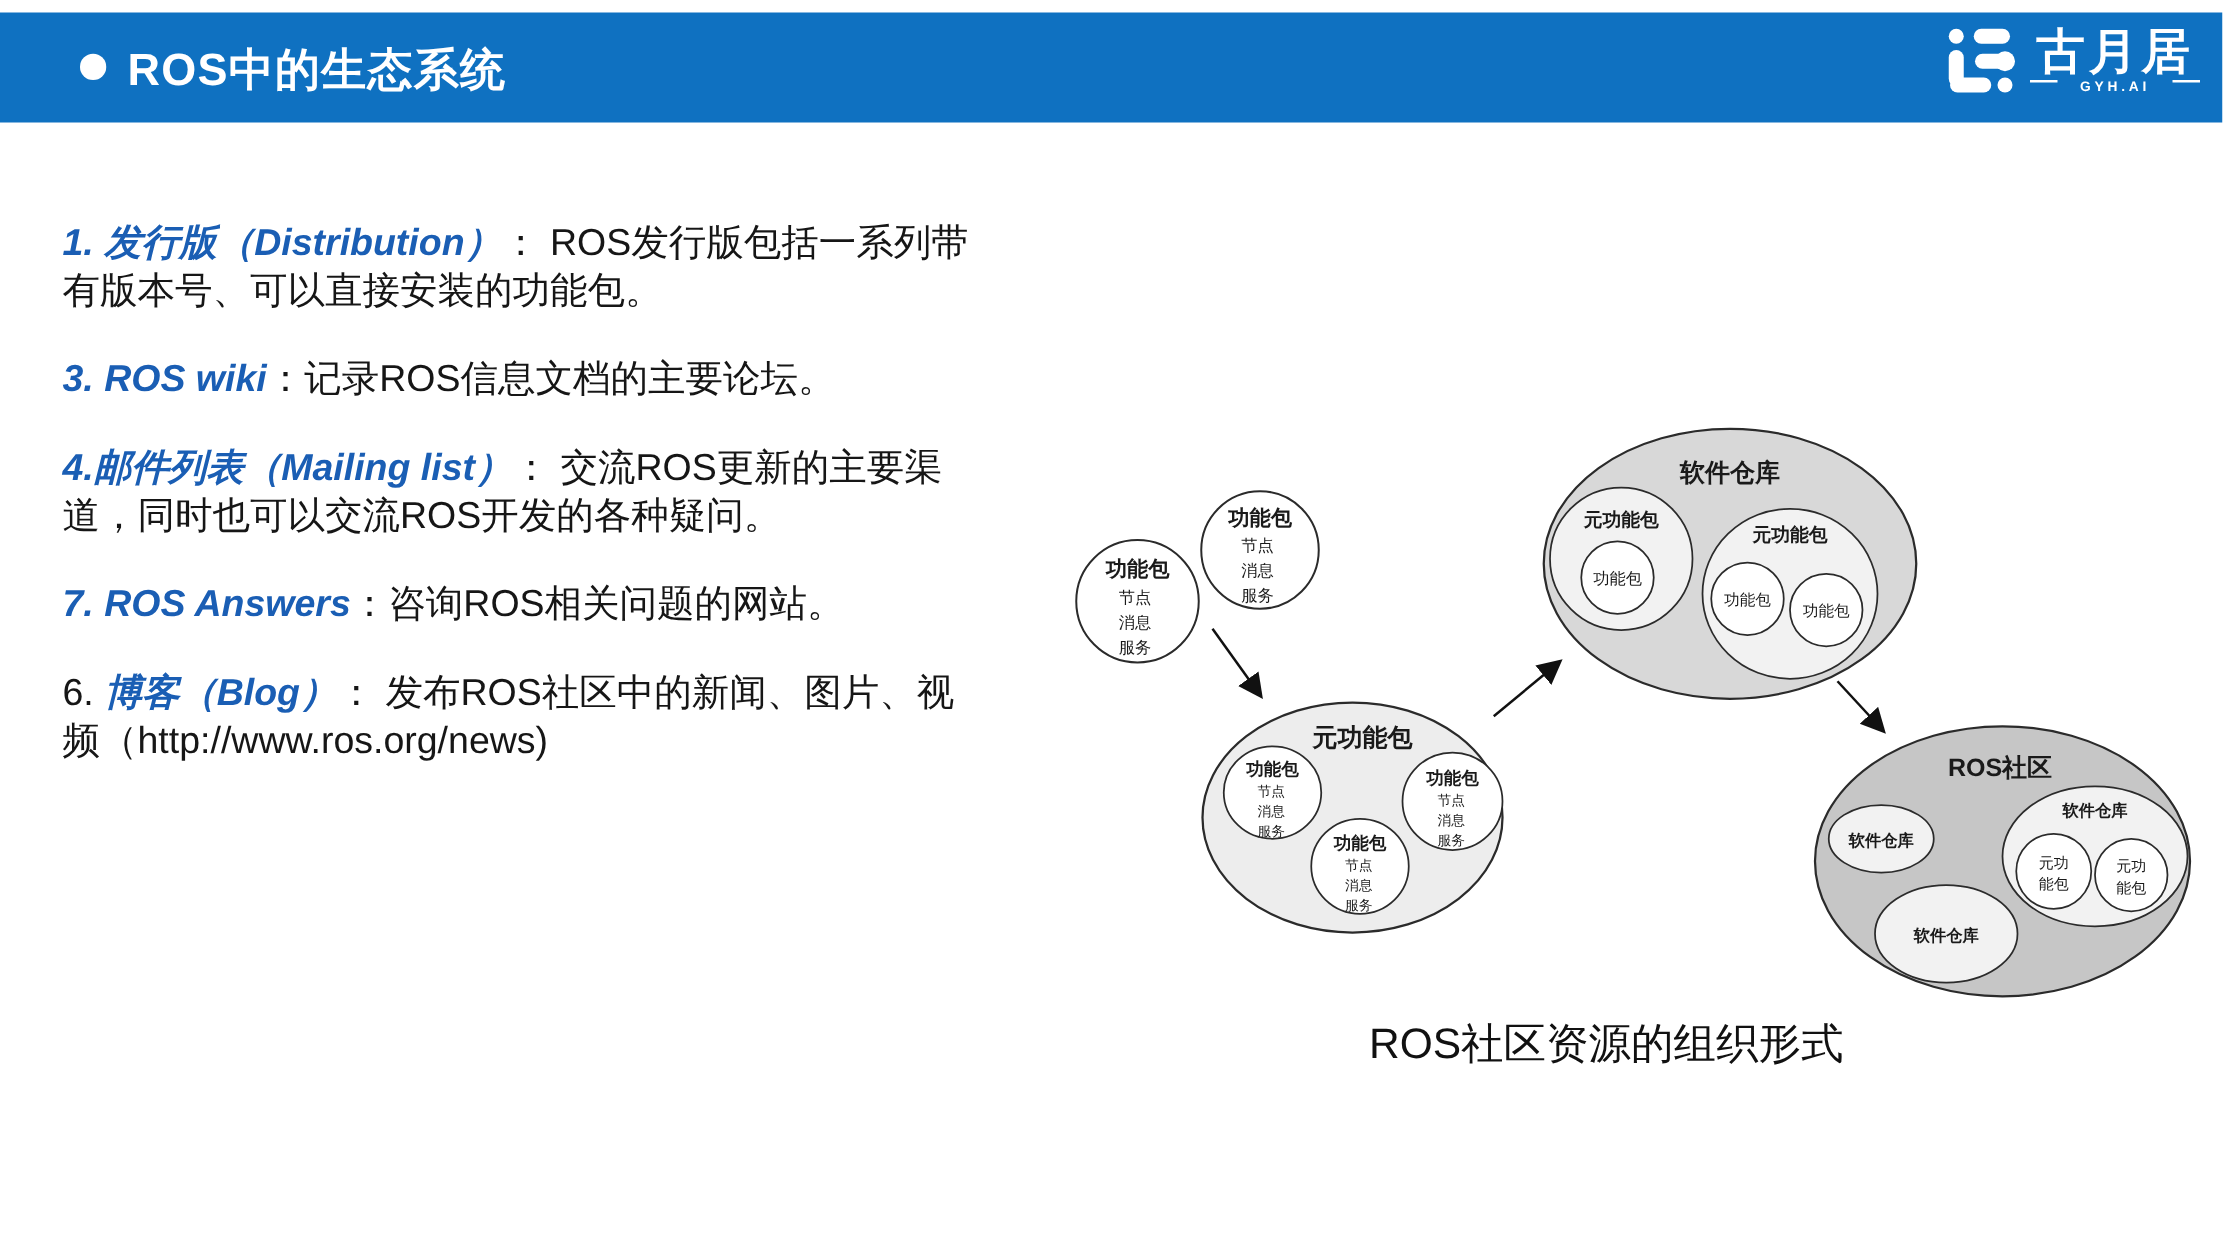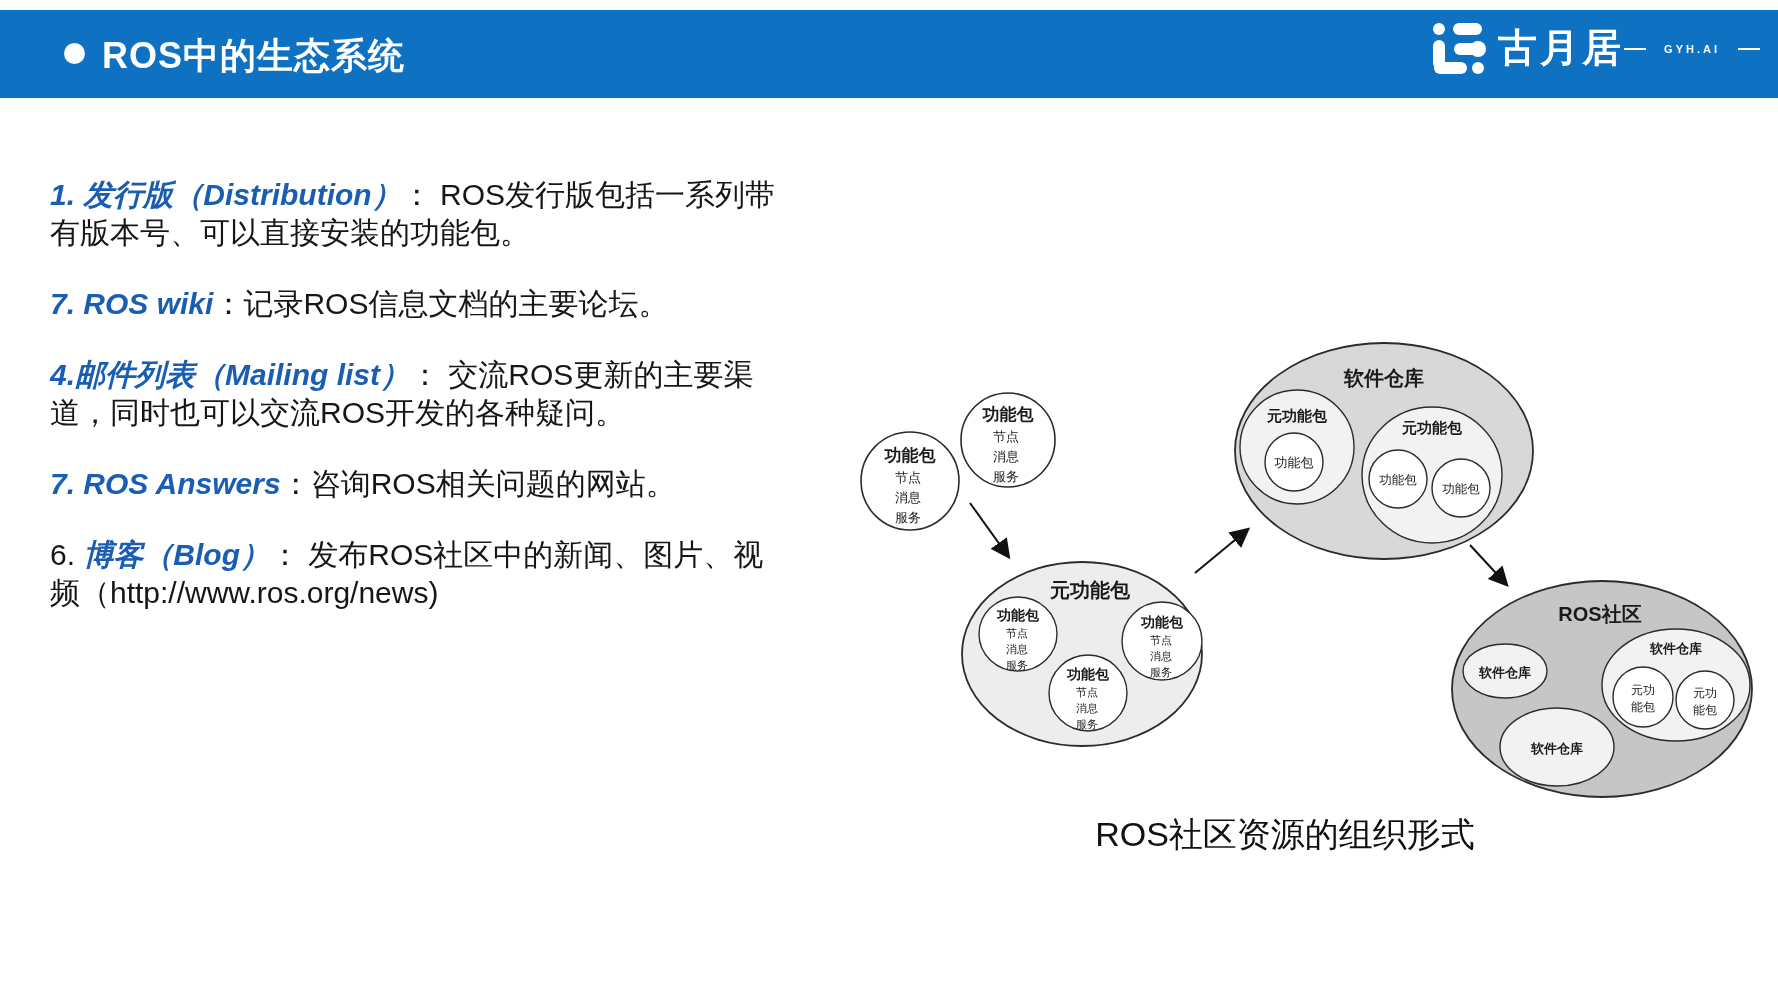--- a/index.html
+++ b/index.html
@@ -5,23 +5,23 @@
   html,body{margin:0;padding:0;}
   body{font-family:"Liberation Sans",sans-serif;background:#ffffff;}
   .page{position:relative;width:1778px;height:892px;background:#ffffff;overflow:hidden;}
 
   
   .topbar{position:absolute;left:0;top:10px;width:1778px;height:88px;background:#0f71c1;}
   .topbar .bullet{position:absolute;left:64px;top:33px;width:21px;height:21px;border-radius:50%;background:#ffffff;}
   .topbar .title{position:absolute;left:102px;top:22px;font-size:36px;font-weight:600;color:#ffffff;letter-spacing:1px;}
   .logo{position:absolute;right:18px;top:9px;display:flex;align-items:center;gap:12px;}
   .logo .mark{width:56px;height:58px;}
-  .logo .words{display:flex;flex-direction:row;align-items:center;}
+  .logo .words{display:flex;flex-direction:column;align-items:center;}
   .logo .zh{font-size:39px;font-weight:700;color:#ffffff;letter-spacing:3px;line-height:42px;}
-  .logo .sub{display:flex;align-items:center;gap:18px;margin-top:1px;}
+  .logo .sub{display:flex;align-items:flex-start;gap:18px;margin-top:1px;}
   .logo .sub .dash{width:22px;height:2px;background:#ffffff;}
   .logo .sub .en{font-size:11px;font-weight:700;color:#ffffff;letter-spacing:3px;}
 
   
   .textcol{position:absolute;left:50px;top:176px;width:740px;color:#161616;}
   .textcol p{margin:0 0 33px 0;font-size:30px;line-height:38px;}
   .textcol .lead{color:#1a5eb4;font-weight:700;font-style:italic;}
   .textcol .pre,.textcol .body{color:#161616;font-weight:400;}
 
   
@@ -64,21 +64,21 @@
         </div>
       </div>
     </div>
   </div>
 
   <div class="textcol">
     <p class="item">
       <span class="pre"></span><span class="lead">1. 发行版（Distribution）</span><span class="body">： ROS发行版包括一系列带有版本号、可以直接安装的功能包。</span>
     </p>
     <p class="item">
-      <span class="pre"></span><span class="lead">7. ROS wiki</span><span class="body">：记录ROS信息文档的主要论坛。</span>
+      <span class="pre"></span><span class="lead">3. ROS wiki</span><span class="body">：记录ROS信息文档的主要论坛。</span>
     </p>
     <p class="item">
       <span class="pre"></span><span class="lead">4.邮件列表（Mailing list）</span><span class="body">： 交流ROS更新的主要渠道，同时也可以交流ROS开发的各种疑问。</span>
     </p>
     <p class="item">
       <span class="pre"></span><span class="lead">7. ROS Answers</span><span class="body">：咨询ROS相关问题的网站。</span>
     </p>
     <p class="item">
       <span class="pre">6. </span><span class="lead">博客（Blog）</span><span class="body">： 发布ROS社区中的新闻、图片、视频（http://www.ros.org/news)</span>
     </p>

